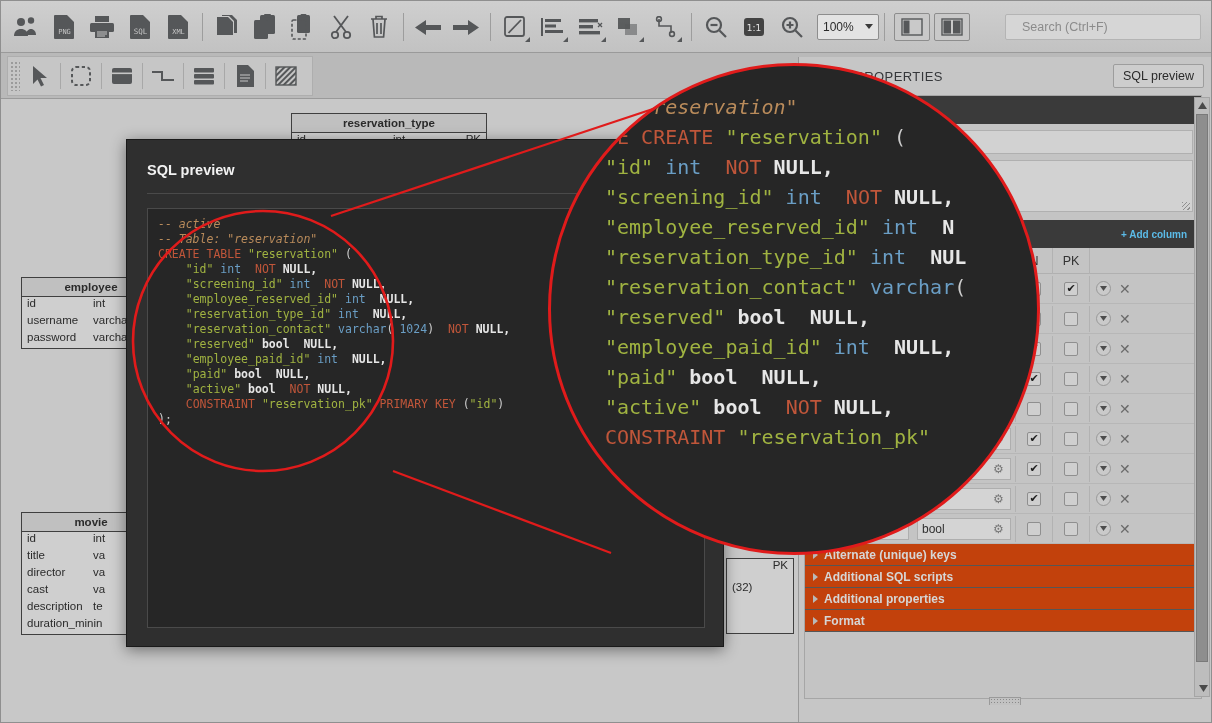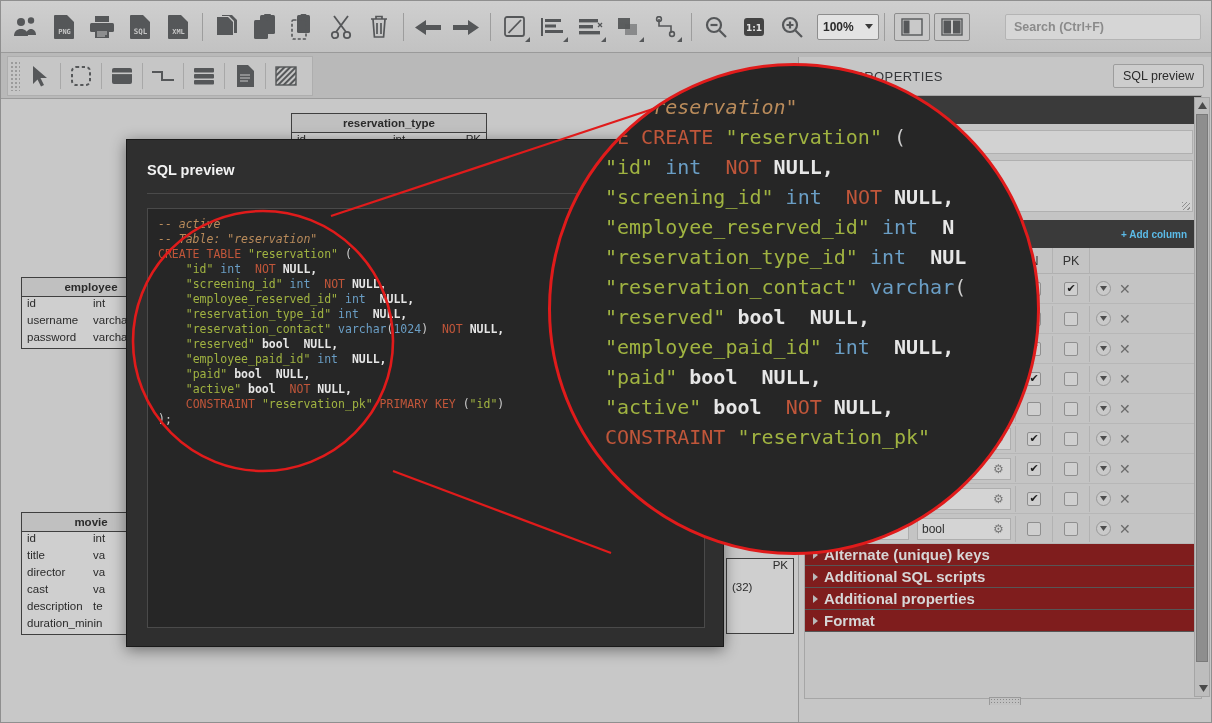--- a/index.html
+++ b/index.html
@@ -16,21 +16,21 @@
     background: #c0c0c0;
     border: 1px solid #8f8f8f;
     overflow: hidden;
   }
 
   
   .toolbar1 {
     position: absolute; left: 0; top: 0; width: 1212px; height: 52px;
     background: linear-gradient(#cfcfcf, #c2c2c2);
     border-bottom: 1px solid #9a9a9a;
-    display: flex; align-items: center; padding: 0 6px; font-weight: bold;
+    display: flex; align-items: center; padding: 0 6px;
   }
   .tb-btn {
     width: 38px; height: 42px; display: flex; align-items: center; justify-content: center;
     position: relative; flex: none;
   }
   .tb-btn svg { display:block; }
   .tb-sep { width: 1px; height: 28px; background: #9d9d9d; margin: 0 5px; flex: none; }
   .ico-fill { fill: #555759; }
   .ico-stroke { stroke: #555759; fill: none; }
   .dd-caret {
@@ -44,21 +44,21 @@
   }
   .zoom-combo .tri { width:0;height:0;border-left:4px solid transparent;border-right:4px solid transparent;border-top:5px solid #3a3a3a; }
   .panel-btn {
     width: 36px; height: 28px; border: 1px solid #8d8d8d; background: #c9c9c9;
     border-radius: 2px; display: flex; align-items: center; justify-content: center;
     margin-left: 4px; flex: none;
   }
   .search-box {
     margin-left: auto; margin-right: 6px; width: 196px; height: 26px;
     background: #d6d6d6; border: 1px solid #b4b4b4; border-radius: 2px;
-    display: flex; align-items: center; padding: 0 8px;
+    display: flex; align-items: center; padding: 0 16px;
     font-size: 12.5px; color: #8b8b8b; flex: none;
   }
 
   
   .toolbar2 {
     position: absolute; left: 0; top: 52px; width: 1212px; height: 46px;
     background: #b9b9b9; border-bottom: 1px solid #9a9a9a;
   }
   .tb2-inner {
     position: absolute; left: 6px; top: 3px; width: 306px; height: 40px;
@@ -108,21 +108,21 @@
   pre.code {
     margin: 0; font-family: "DejaVu Sans Mono", monospace;
     font-size: 11.5px; line-height: 15px; color: #d8d8d8; white-space: pre;
   }
   .c-comment { color: #b98b5b; font-style: italic; }
   .c-kw      { color: #c0563a; }
   .c-str     { color: #a0b341; }
   .c-type2   { color: #6a9ec5; }
   .c-null    { color: #e6e6e6; font-weight: bold; }
   .c-punct   { color: #cccccc; }
-  .c-num     { color: #6a9ec5; }
+  .c-num     { color: #6a9ec5; margin-left: 6px; }
 
   
   .magnifier {
     position: absolute; left: 547px; top: 62px; width: 492px; height: 492px;
     border-radius: 50%; overflow: hidden;
     background: #262626; border: 3px solid #e01b1b; z-index: 40;
   }
   pre.code-big {
     position: absolute; left: 54px; top: 26px;
     margin: 0; font-family: "DejaVu Sans Mono", monospace;
@@ -180,23 +180,23 @@
     display: flex; align-items: center; font-size: 12px; color: #303030;
     padding: 0 4px; position: relative;
   }
   .gear { margin-left:auto; width: 15px; text-align:center; color:#777; font-size: 12px; }
   .cbox { width: 14px; height: 14px; background: #cfcfcf; border: 1px solid #8f8f8f; border-radius:2px;
     display:flex;align-items:center;justify-content:center;font-size:11px;color:#1e1e1e; }
   .ddot { width:15px;height:15px;border-radius:50%;background:#cacaca;border:1px solid #999;
     display:flex;align-items:center;justify-content:center; }
   .xbtn { color:#6a6a6a; font-size: 14px; line-height: 1; }
   .acc-row {
-    height: 22px; background: #7f1d1d; border-bottom: 1px solid #565656;
+    height: 22px; background: #c2410c; border-bottom: 1px solid #565656;
     display: flex; align-items: center; padding-left: 8px;
-    font-size: 15px; font-weight: bold; color: #d6d6d6;
+    font-size: 12px; font-weight: bold; color: #d6d6d6;
   }
   .acc-tri { width:0;height:0;border-top:4px solid transparent;border-bottom:4px solid transparent;
     border-left:5px solid #b9b9b9; margin-right:6px; }
   .vscroll {
     position: absolute; right: 3px; top: 40px; width: 16px; height: 600px;
     background: #bdbdbd; border: 1px solid #a5a5a5;
   }
   .vs-arrow { width:14px;height:14px;display:flex;align-items:center;justify-content:center; }
   .vs-thumb { position:absolute; left:1px; top:16px; width:12px; height:548px;
     background:#8e8e8e; border:1px solid #7a7a7a; }

